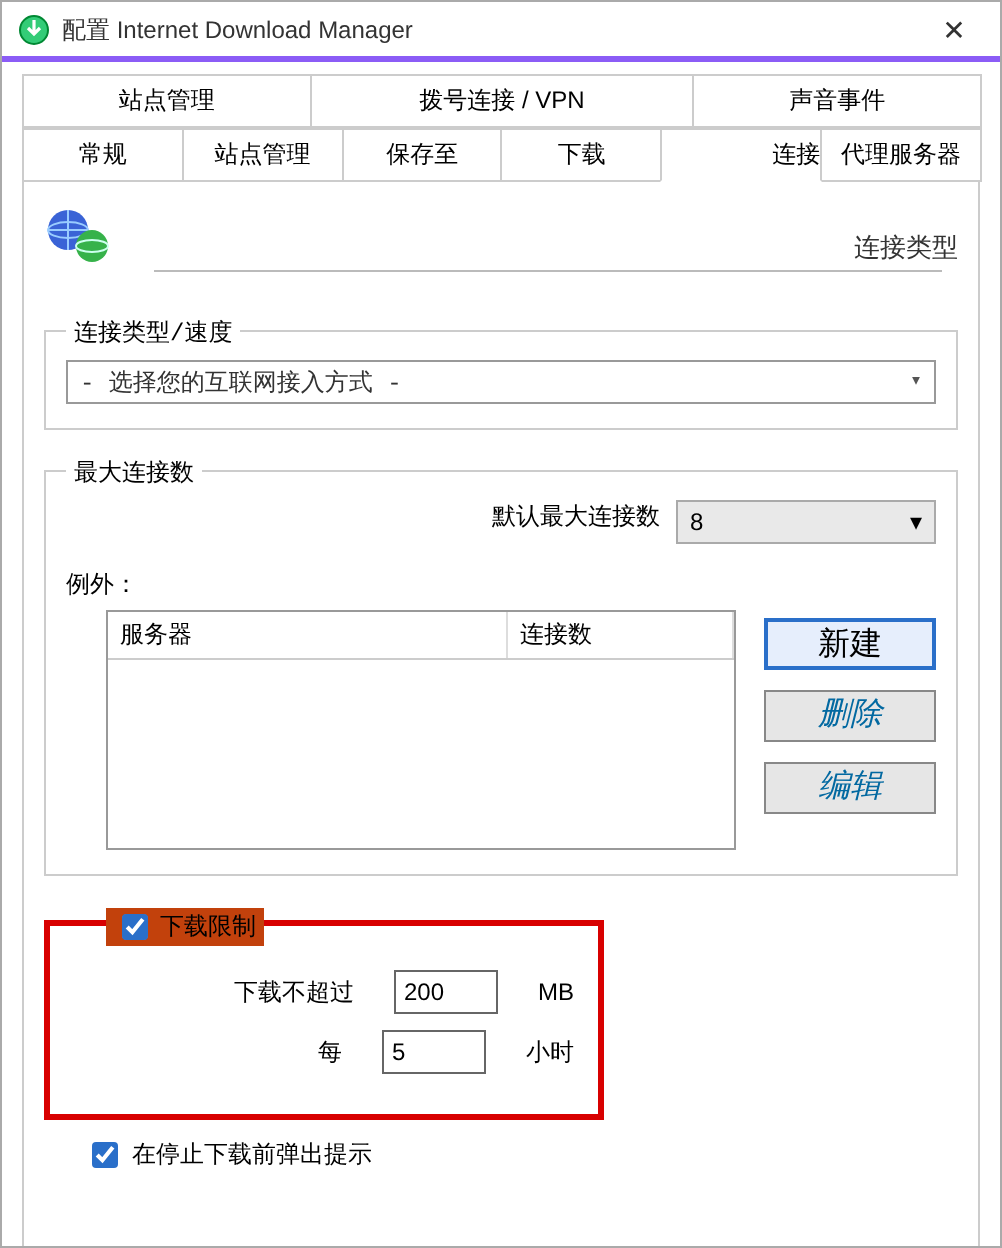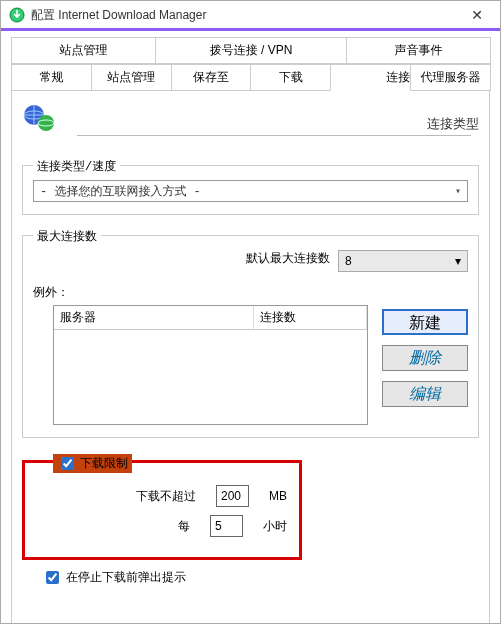--- a/index.html
+++ b/index.html
@@ -119,21 +119,21 @@
     position: relative;
     padding: 22px 12px 12px 12px;
     margin-top: 22px;
     width: 280px;
   }
   .limit-row {
     display: flex; align-items: center; justify-content: flex-end;
     gap: 20px; margin-bottom: 8px;
   }
   .num-input {
-    width: 33px; height: 22px;
+    width: 52px; height: 22px;
     border: 1px solid #666; padding: 0 4px;
     font-size: 12px; text-align: left;
   }
   .chk {
     width: 13px; height: 13px; accent-color: #2a6fc9;
   }
   .post-chk {
     display: flex; align-items: center; gap: 4px;
     margin-top: 8px; margin-left: 20px;
   }

